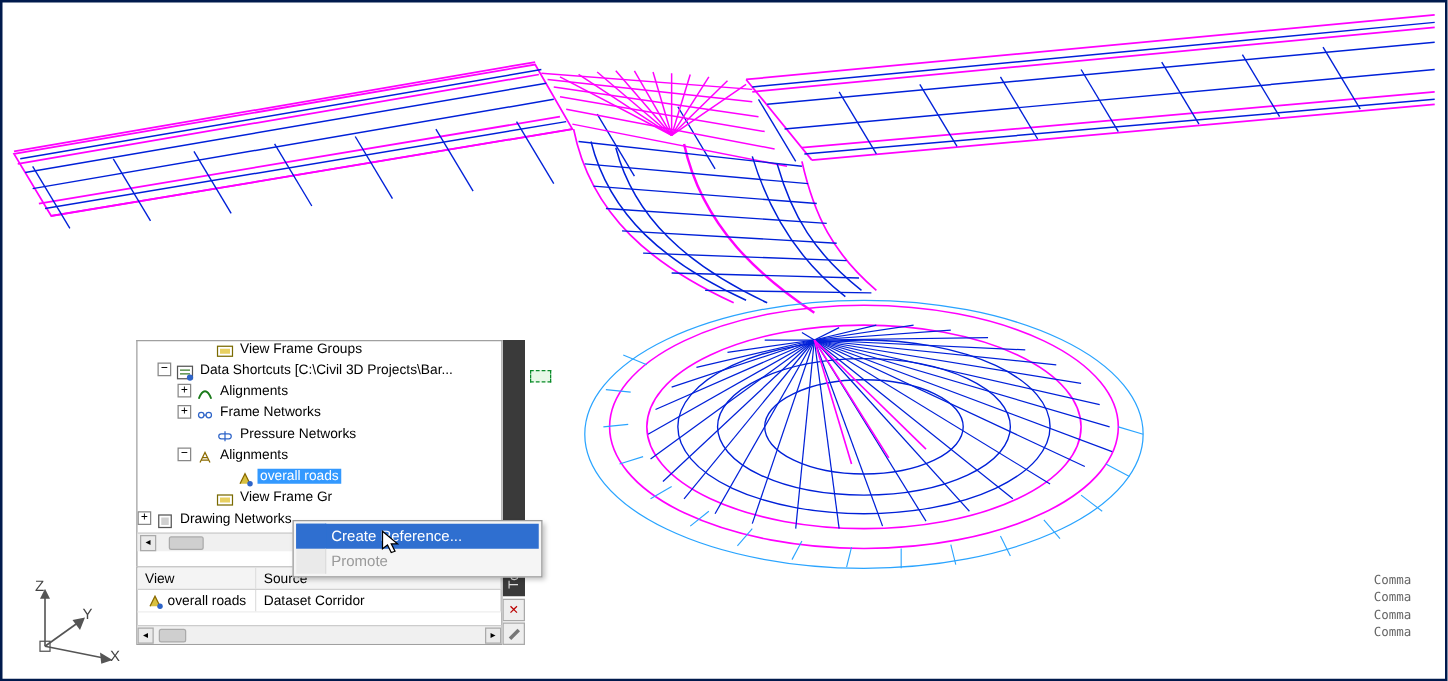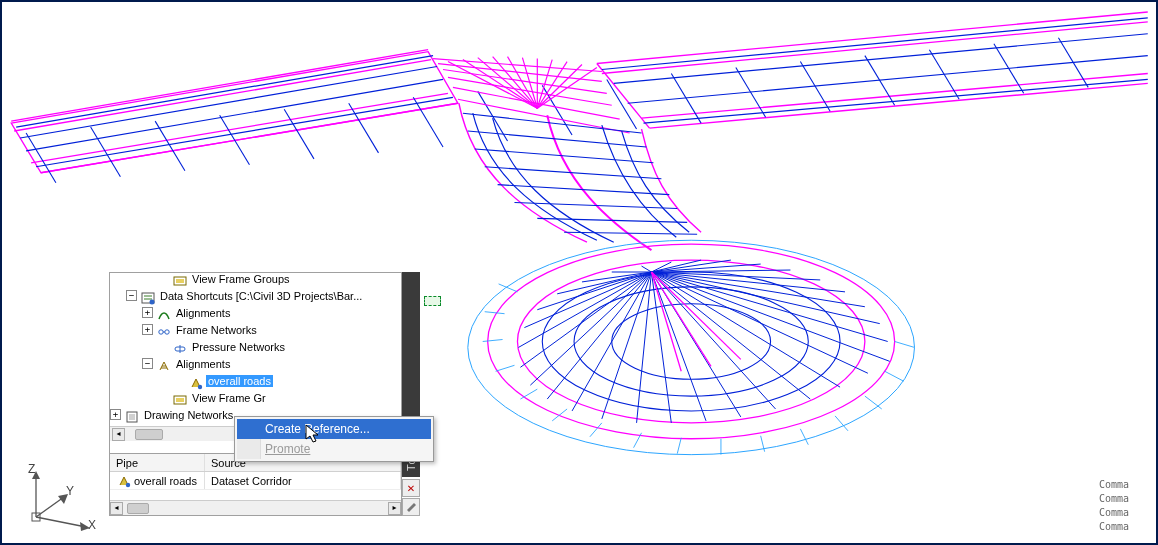--- a/index.html
+++ b/index.html
@@ -165,21 +165,21 @@
   }
   .ctxitem .gutter {
     position:absolute; left:0; top:0; bottom:0; width:24px; background:#eaeaea;
     border-right:1px solid #ddd;
   }
   .ctxitem.hover {
     background:#2f6fd0;
     color:#fff;
   }
   .ctxitem.hover .gutter { background:#2f6fd0; border-right-color:#2f6fd0;}
-  .ctxitem.disabled { color:#9a9a9a;text-decoration:underline; }
+  .ctxitem.disabled { color:#9a9a9a; }
   .cursor {
     position:absolute;
     left: 301px; top: 420px;
     z-index:60;
     pointer-events:none;
   }
 
   
   .gizmo {
     position:absolute;
@@ -197,21 +197,21 @@
     width: 17px; height: 10px;
     border: 1.5px dashed #0a8a2a;
     background: rgba(60,200,60,.12);
     z-index: 20;
   }
 
   
   .cmdstrip {
     position:absolute;
     right: 0;
-    top: 474px;
+    top: 454px;
     width: 55px;
     z-index: 25;
     font: 10px/14px "Consolas", monospace;
     color:#666;
   }
   .cmdstrip div { height:14px; overflow:hidden;}
 
   
   svg.drawing {
     position:absolute;
@@ -519,21 +519,21 @@
       <div class="tree-hscroll">
         <span class="arrow">◂</span>
         <span class="thumb"></span>
         <span style="flex:1"></span>
         <span class="arrow">▸</span>
       </div>
     </div>
 
     <div class="gridpanel">
       <div class="gridhead">
-        <div class="gridcell col-name">Pipe</div>
+        <div class="gridcell col-name">View</div>
         <div class="gridcell col-source">Source</div>
       </div>
       <div class="gridrow">
         <div class="gridcell col-name">
           <span class="ticon">
             <svg width="14" height="14">
                 <path d="M3 11 L7 3 L11 11" fill="#d8c040" stroke="#8a6a00"></path>
                 <circle cx="11" cy="11" r="2.2" fill="#2e64c8"></circle>
               </svg>
           </span>

